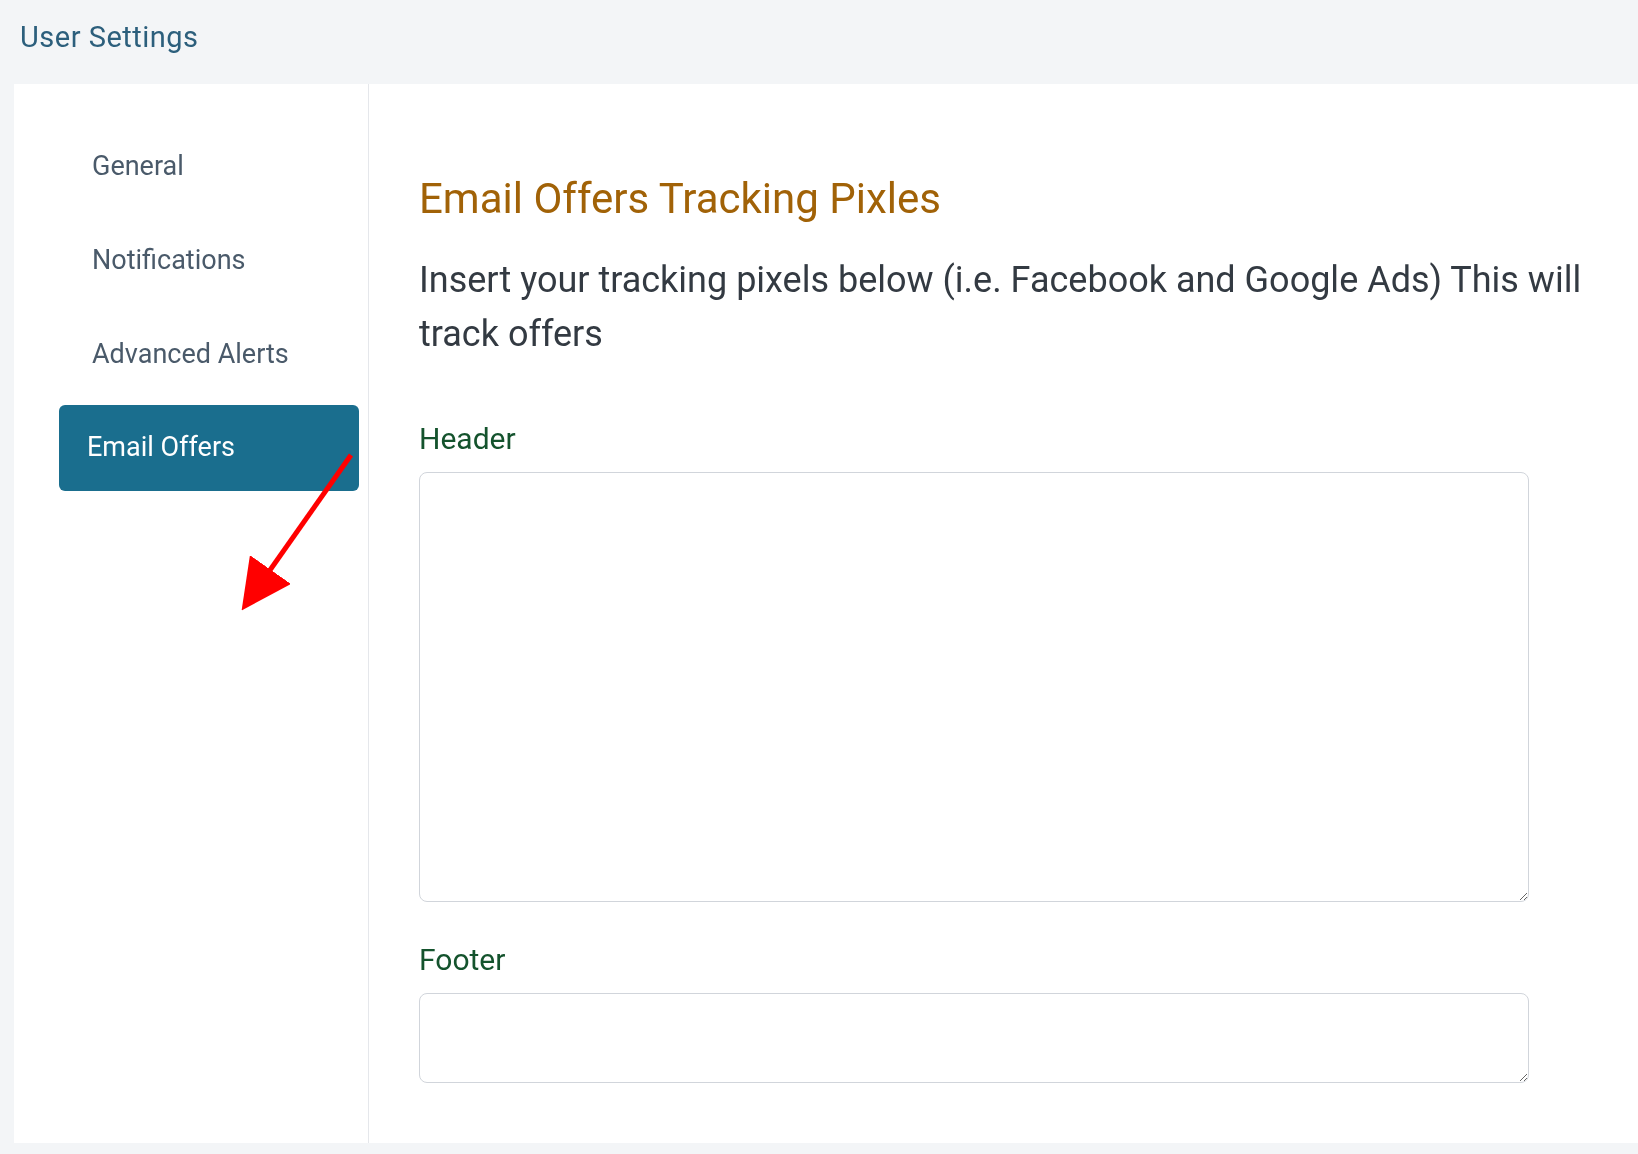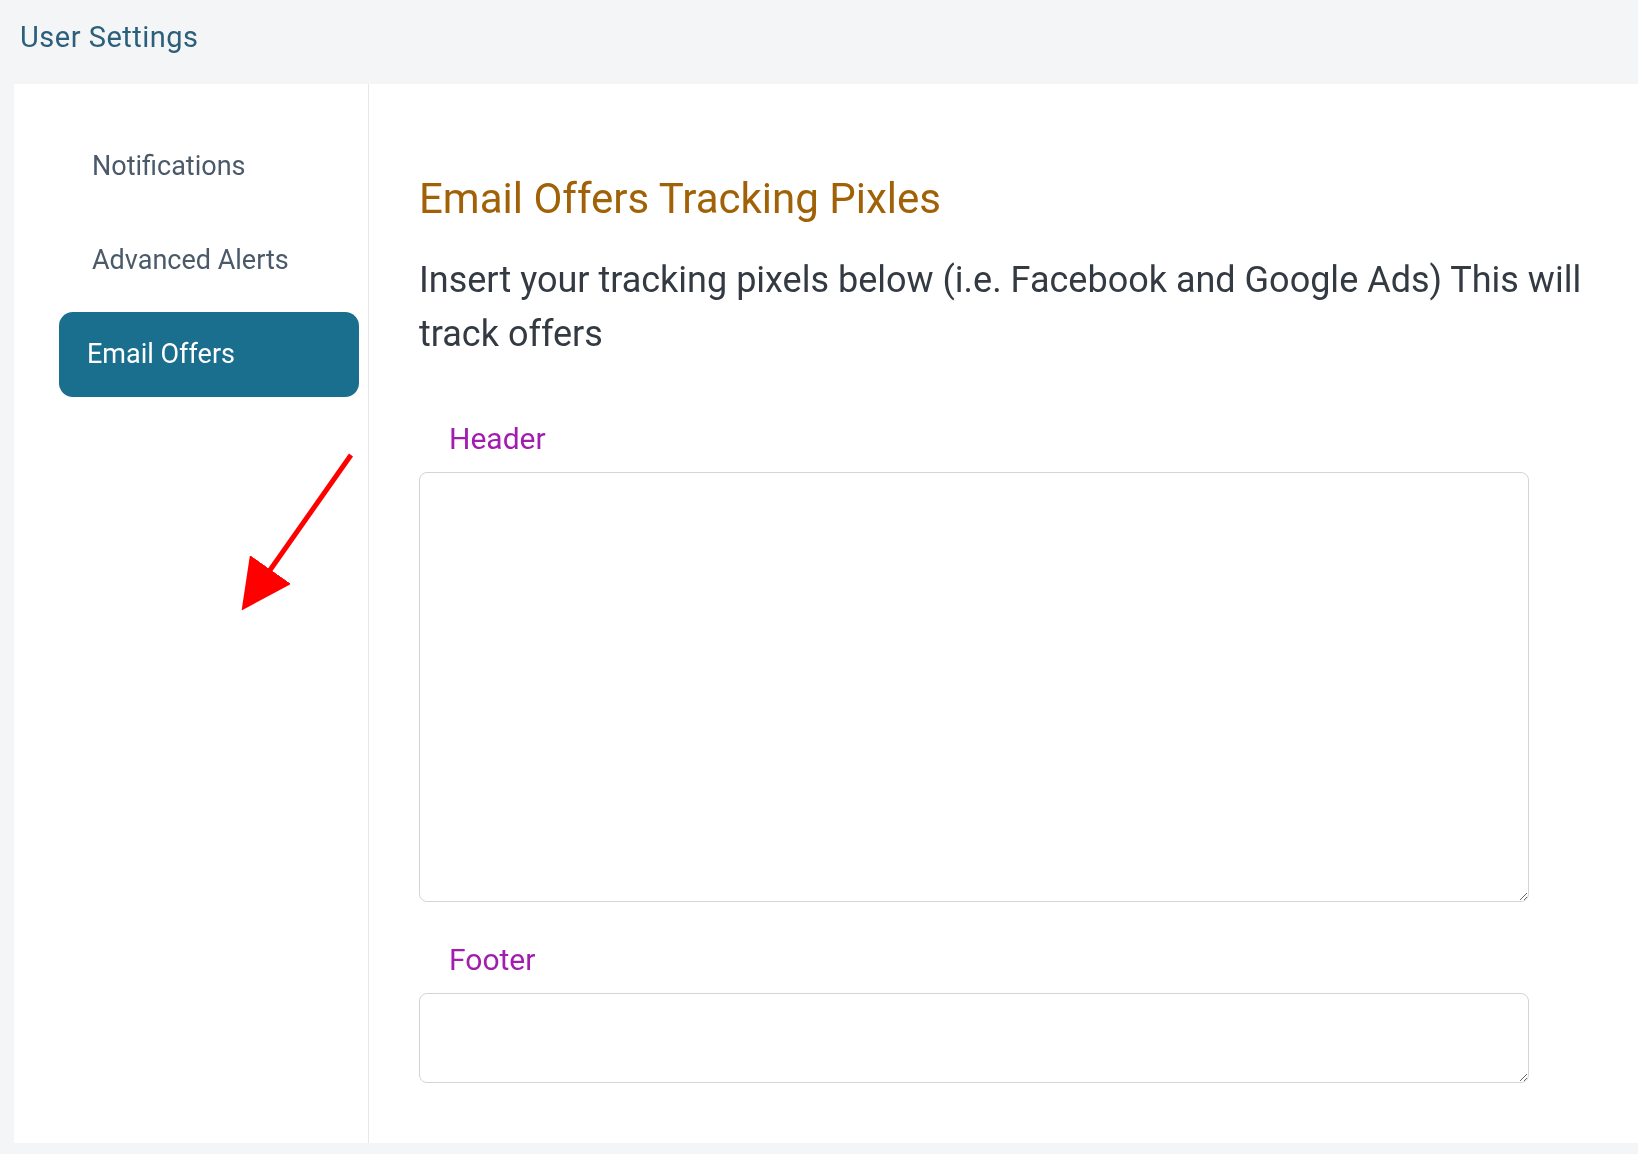--- a/index.html
+++ b/index.html
@@ -39,21 +39,21 @@
       padding: 24px 28px;
       margin-bottom: 8px;
       cursor: pointer;
       border-radius: 6px;
       line-height: 1.4;
       max-width: 290px;
     }
     .sidebar-item.active {
       background-color: #1a6e8e;
       color: #ffffff;
-      border-radius: 14px;
+      border-radius: 6px;
       max-width: 300px;
       margin-left: -5px;
     }
     .main-content {
       flex: 1;
       padding: 90px 50px 0 50px;
     }
     .section-heading {
       font-size: 42px;
       font-weight: 400;
@@ -61,24 +61,23 @@
       margin-bottom: 30px;
     }
     .section-description {
       font-size: 36px;
       color: #333a42;
       line-height: 1.5;
       margin-bottom: 60px;
     }
     .field-label {
       font-size: 30px;
-      color: #a21caf;
+      color: #14532d;
       margin-bottom: 16px;
       display: block;
-      margin-left: 30px;
     }
     .textarea-field {
       width: 100%;
       max-width: 1110px;
       min-height: 430px;
       border: 1px solid #d1d5db;
       border-radius: 8px;
       background: #ffffff;
       padding: 16px;
       font-size: 18px;
@@ -97,20 +96,21 @@
       z-index: 10;
     }
   </style>
 </head>
 <body>
 
 <h1 class="page-title">User Settings</h1>
 
 <div class="content-card">
   <nav class="sidebar">
+    <div class="sidebar-item">General</div>
     <div class="sidebar-item">Notifications</div>
     <div class="sidebar-item">Advanced Alerts</div>
     <div class="sidebar-item active">Email Offers</div>
   </nav>
 
   <div class="main-content">
     <h2 class="section-heading">Email Offers Tracking Pixles</h2>
     <p class="section-description">Insert your tracking pixels below (i.e. Facebook and Google Ads) This will track offers</p>
 
     <label class="field-label">Header</label>

